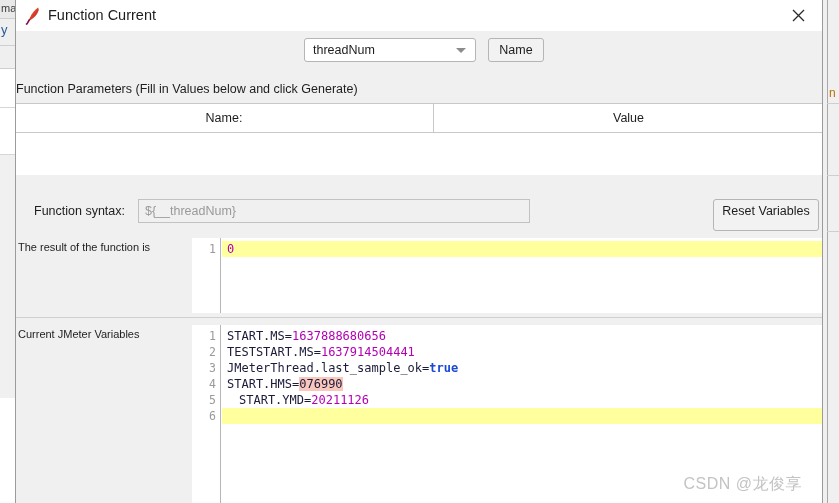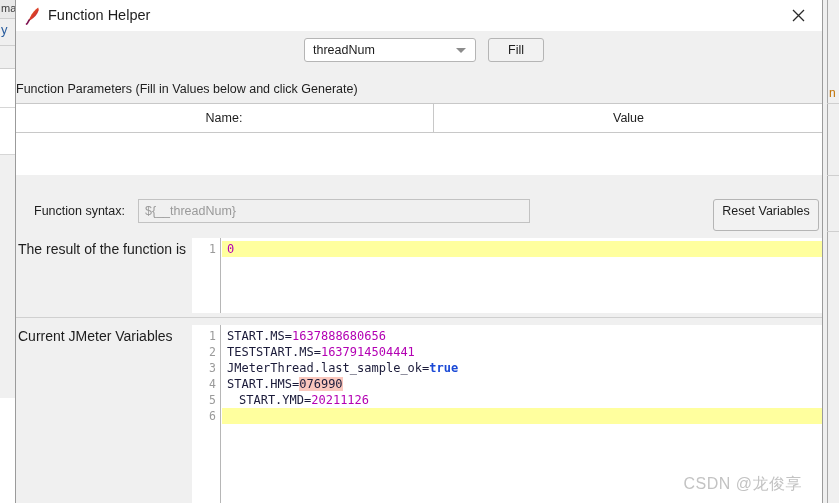--- a/index.html
+++ b/index.html
@@ -278,21 +278,21 @@
     line-height: 22px;
     font-size: 12.5px;
     color: #1d1d1d;
     cursor: default;
   }
 
   
   .side-label {
     position: absolute;
     left: 2px;
-    font-size: 14px;
+    font-size: 11px;
     color: #1d1d1d;
     white-space: nowrap;
   }
   .editor {
     position: absolute;
     background: #ffffff;
     overflow: hidden;
   }
   .editor .gutter {
     position: absolute;
@@ -402,34 +402,34 @@
               <stop offset="0%" stop-color="#f07010"></stop>
               <stop offset="55%" stop-color="#d83a2a"></stop>
               <stop offset="100%" stop-color="#8e2060"></stop>
             </linearGradient>
           </defs>
           <path d="M14.2 1.6 C11.4 3.4 8.0 7.2 6.0 11.4 L4.3 15.0 L6.6 13.9 C10.4 12.0 13.6 8.0 14.8 4.0 Z" fill="url(#fg)"></path>
           <path d="M5.2 14.0 L3.3 17.4" stroke="#7a1550" stroke-width="1.6" stroke-linecap="round"></path>
           <circle cx="2.6" cy="18.0" r="0.9" fill="#8e2060"></circle>
         </svg>
       </span>
-      <span class="title-text">Function Helper</span>
+      <span class="title-text">Function Current</span>
       <div class="close-btn">
         <svg width="13" height="13" viewBox="0 0 13 13">
           <path d="M1 1 L12 12 M12 1 L1 12" stroke="#2a2a2a" stroke-width="1.3"></path>
         </svg>
       </div>
     </div>
 
     <div class="combo">
       <span class="combo-text">threadNum</span>
       <span class="arrow"></span>
     </div>
 
-    <div class="help-btn">Fill</div>
+    <div class="help-btn">Name</div>
 
     <div class="params-title">Function Parameters (Fill in Values below and click Generate)</div>
 
     <div class="table-wrap">
       <div class="table-head">
         <div class="th value">Value</div>
         <div class="th name">Name:</div>
       </div>
       <div class="table-body"></div>
     </div>

